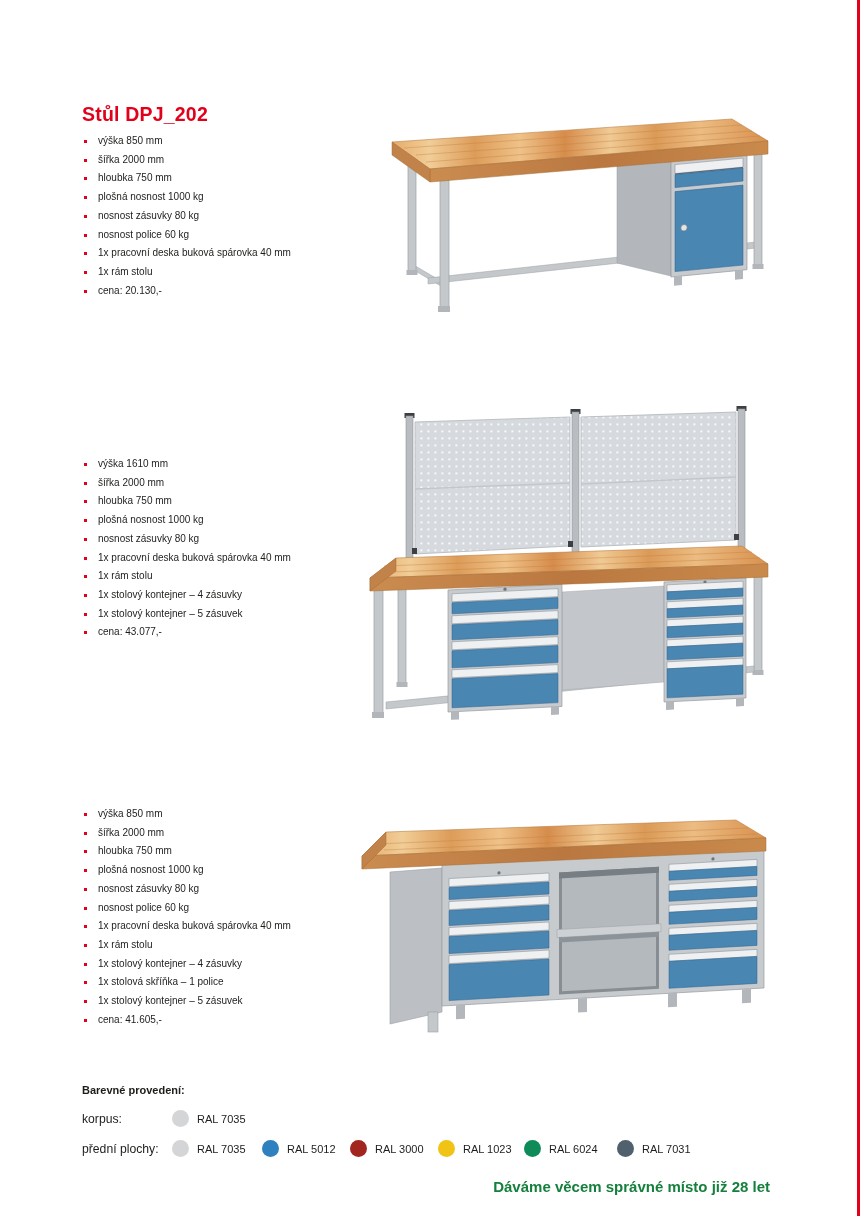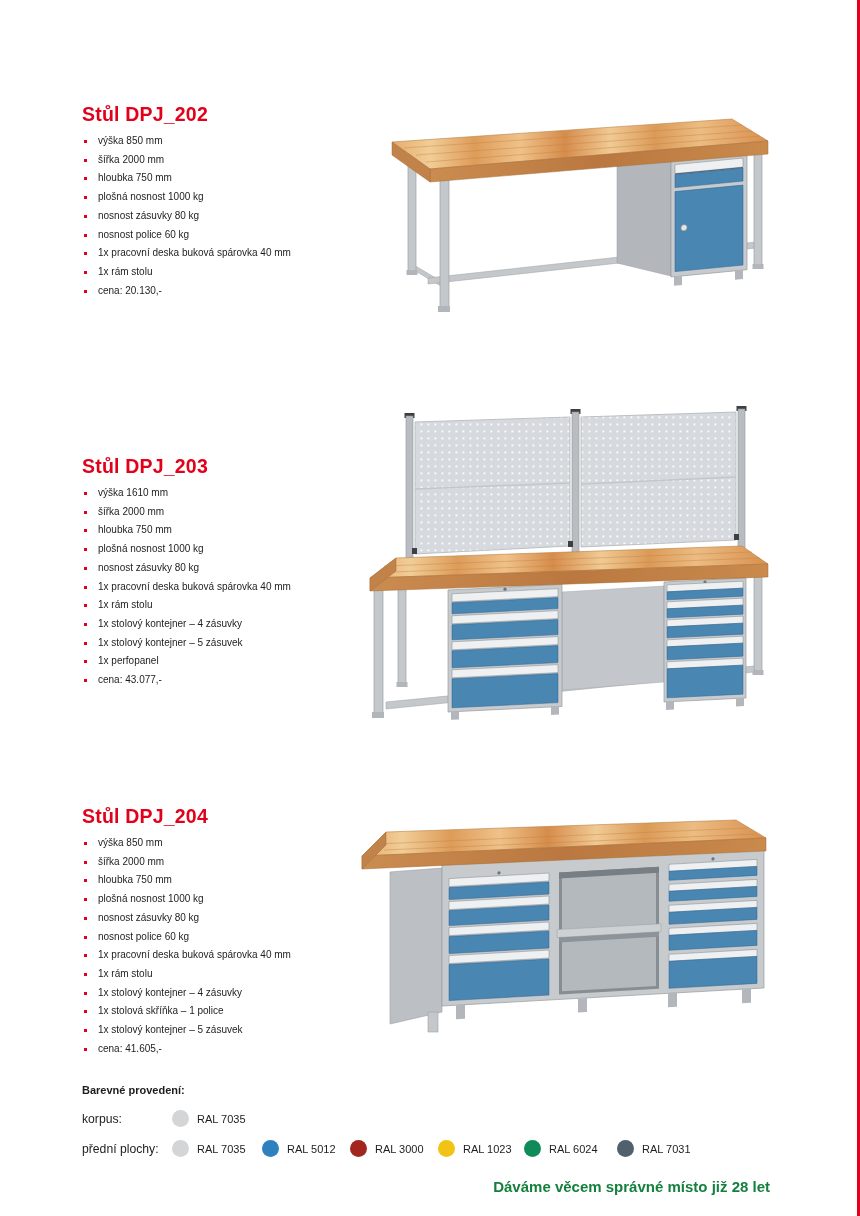--- a/index.html
+++ b/index.html
@@ -106,32 +106,30 @@
       </g>
 
       <polygon points="28,30 368,7 404,29 66,57" fill="url(#wg1)" stroke="#bb8247" stroke-width="0.6"></polygon>
       <path d="M40,36 L378,13 M52,43 L388,19 M62,50 L396,24" stroke="#c17e3f" stroke-width="0.7" opacity="0.55" fill="none"></path>
       <polygon points="66,57 404,29 404,42 66,70" fill="url(#we1)" stroke="#a56c34" stroke-width="0.5"></polygon>
       <polygon points="28,30 66,57 66,70 28,43" fill="#c2834a" stroke="#a56c34" stroke-width="0.5"></polygon>
     </svg>
   </div>
 
   <section class="product" style="top:455px">
-    <h2>Stůl DPJ_203</h2>
     <ul>
       <li><span class="dot"></span><span>výška 1610 mm</span></li>
       <li><span class="dot"></span><span>šířka 2000 mm</span></li>
       <li><span class="dot"></span><span>hloubka 750 mm</span></li>
       <li><span class="dot"></span><span>plošná nosnost 1000 kg</span></li>
       <li><span class="dot"></span><span>nosnost zásuvky 80 kg</span></li>
       <li><span class="dot"></span><span>1x pracovní deska buková spárovka 40 mm</span></li>
       <li><span class="dot"></span><span>1x rám stolu</span></li>
       <li><span class="dot"></span><span>1x stolový kontejner – 4 zásuvky</span></li>
       <li><span class="dot"></span><span>1x stolový kontejner – 5 zásuvek</span></li>
-      <li><span class="dot"></span><span>1x perfopanel</span></li>
       <li class="price"><span class="dot"></span><span>cena:</span> <strong>43.077,-</strong></li>
     </ul>
   </section>
 
   <div class="pimg" style="left:362px;top:400px;width:414px;height:330px">
     <svg viewBox="0 0 414 330">
       <defs>
         <linearGradient id="wg2" x1="0" y1="0" x2="1" y2="0">
           <stop offset="0" stop-color="#e6ac6c"></stop>
             <stop offset="0.1" stop-color="#f1cd97"></stop>
@@ -212,21 +210,20 @@
       </g>
 
       <polygon points="34,158 380,146 406,164 8,178" fill="url(#wg2)" stroke="#bb8247" stroke-width="0.6"></polygon>
       <path d="M22,166 L390,152 M30,172 L398,158" stroke="#c17e3f" stroke-width="0.7" opacity="0.55" fill="none"></path>
       <polygon points="8,178 406,164 406,177 8,191" fill="url(#we2)" stroke="#a56c34" stroke-width="0.5"></polygon>
       <polygon points="34,158 8,178 8,191 34,171" fill="#c2834a" stroke="#a56c34" stroke-width="0.5"></polygon>
     </svg>
   </div>
 
   <section class="product" style="top:805px">
-    <h2>Stůl DPJ_204</h2>
     <ul>
       <li><span class="dot"></span><span>výška 850 mm</span></li>
       <li><span class="dot"></span><span>šířka 2000 mm</span></li>
       <li><span class="dot"></span><span>hloubka 750 mm</span></li>
       <li><span class="dot"></span><span>plošná nosnost 1000 kg</span></li>
       <li><span class="dot"></span><span>nosnost zásuvky 80 kg</span></li>
       <li><span class="dot"></span><span>nosnost police 60 kg</span></li>
       <li><span class="dot"></span><span>1x pracovní deska buková spárovka 40 mm</span></li>
       <li><span class="dot"></span><span>1x rám stolu</span></li>
       <li><span class="dot"></span><span>1x stolový kontejner – 4 zásuvky</span></li>

